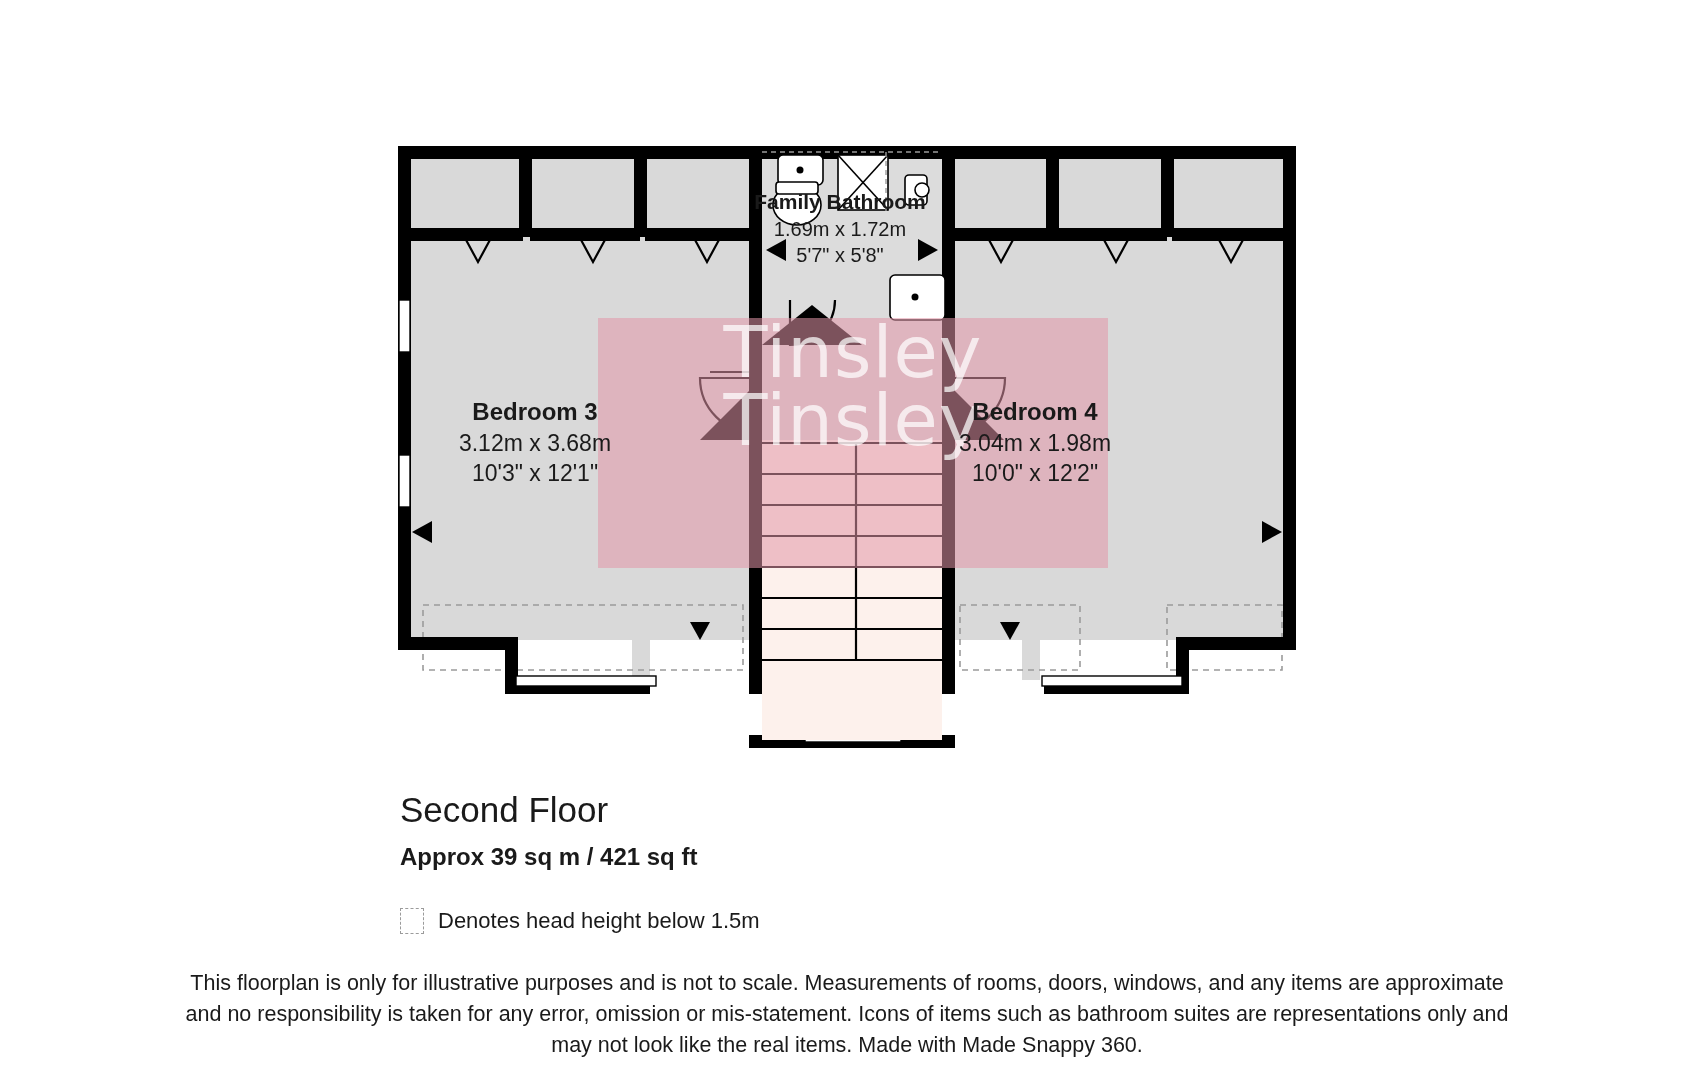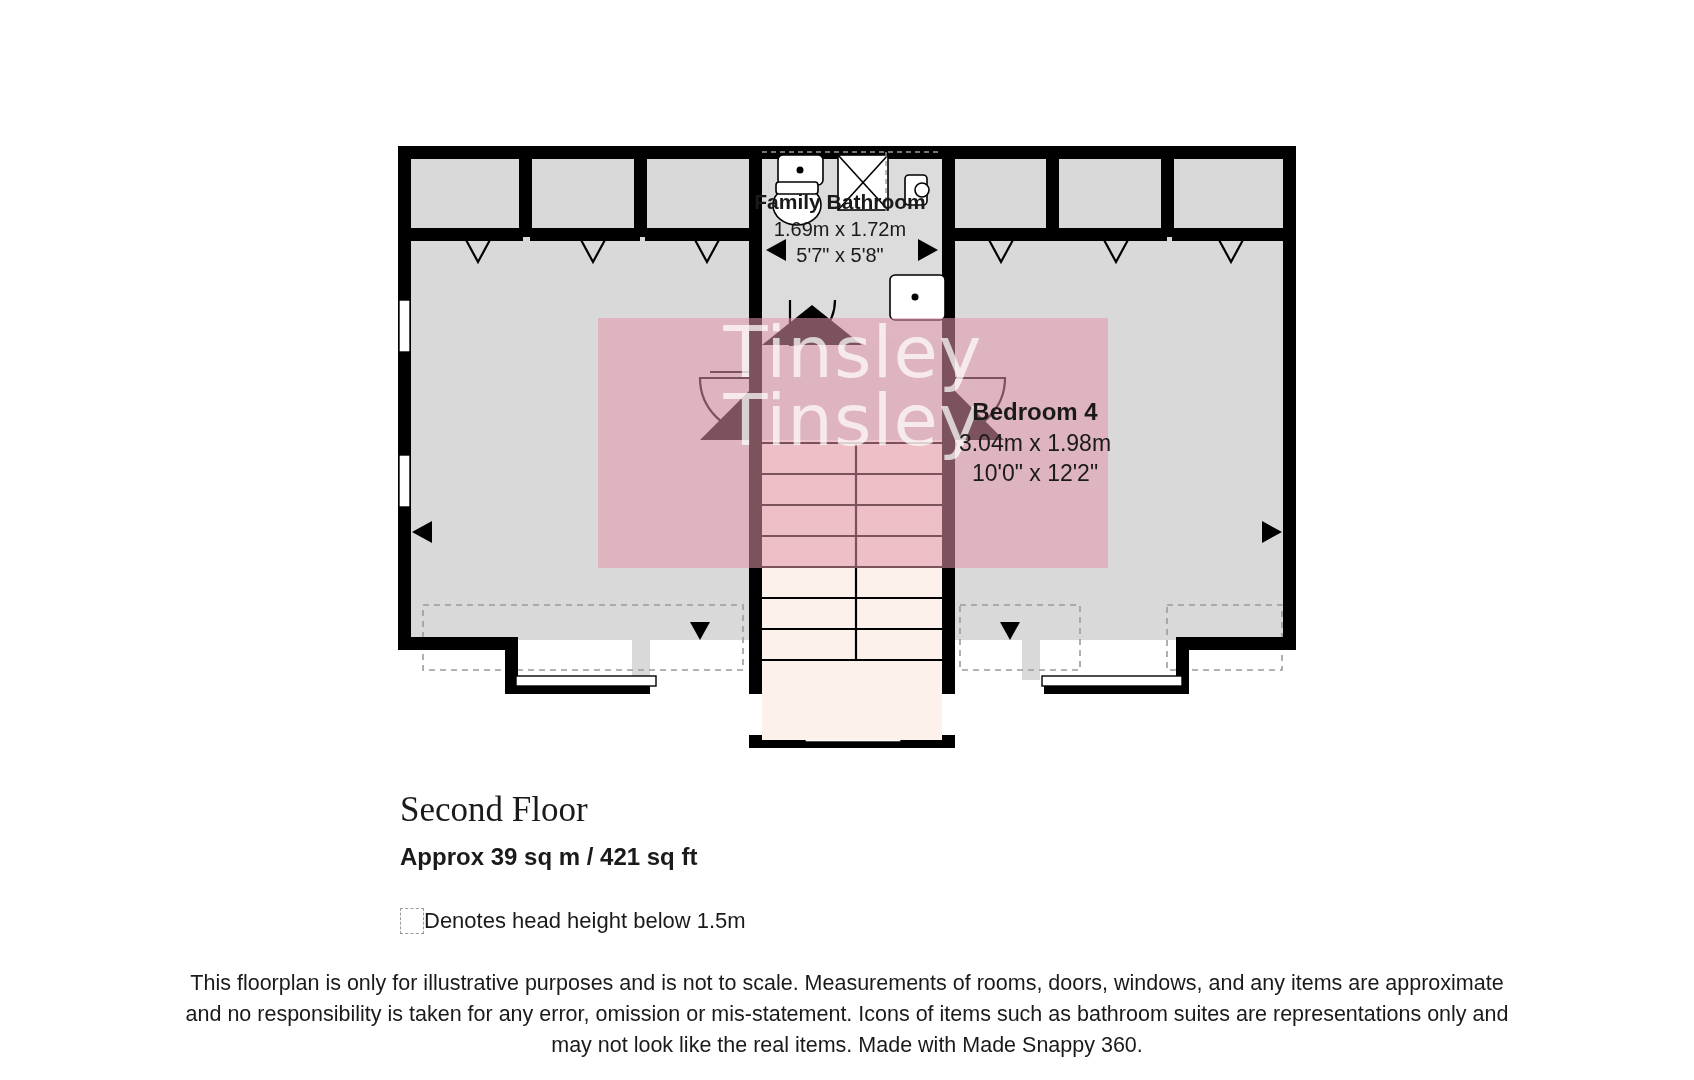--- a/index.html
+++ b/index.html
@@ -97,36 +97,36 @@
     top: 790px;
     width: 1694px;
   }
   #floor-title {
     position: absolute;
     left: 400px;
     top: 0;
     font-size: 35px;
     font-weight: 400;
     color: #1a1a1a;
-    font-family: Liberation Serif, serif;
   }
   #floor-area {
     position: absolute;
     left: 400px;
     top: 53px;
     font-size: 24px;
     font-weight: bold;
     color: #1a1a1a;
   }
   #legend {
     position: absolute;
     left: 400px;
     top: 118px;
     display: flex;
     align-items: center;
+    gap: 14px;
   }
   #legend-swatch {
     width: 22px;
     height: 24px;
     border: 1.5px dashed #9b9b9b;
     background: #ffffff;
   }
   #legend-text {
     font-size: 22px;
     color: #1a1a1a;
@@ -299,20 +299,25 @@
         </g>
       </g>
 
     </svg>
 
     <div id="watermark">
       <div class="wm-line1">Tinsley</div>
       <div class="wm-line2">Tinsley</div>
     </div>
 
+    <div class="room-label" id="label-bedroom3">
+      <div class="rm-name">Bedroom 3</div>
+      <div class="rm-dim">3.12m x 3.68m</div>
+      <div class="rm-dim">10'3" x 12'1"</div>
+    </div>
 
     <div class="room-label" id="label-bedroom4">
       <div class="rm-name">Bedroom 4</div>
       <div class="rm-dim">3.04m x 1.98m</div>
       <div class="rm-dim">10'0" x 12'2"</div>
     </div>
 
     <div class="room-label" id="label-bathroom">
       <div class="rm-name">Family Bathroom</div>
       <div class="rm-dim">1.69m x 1.72m</div>

